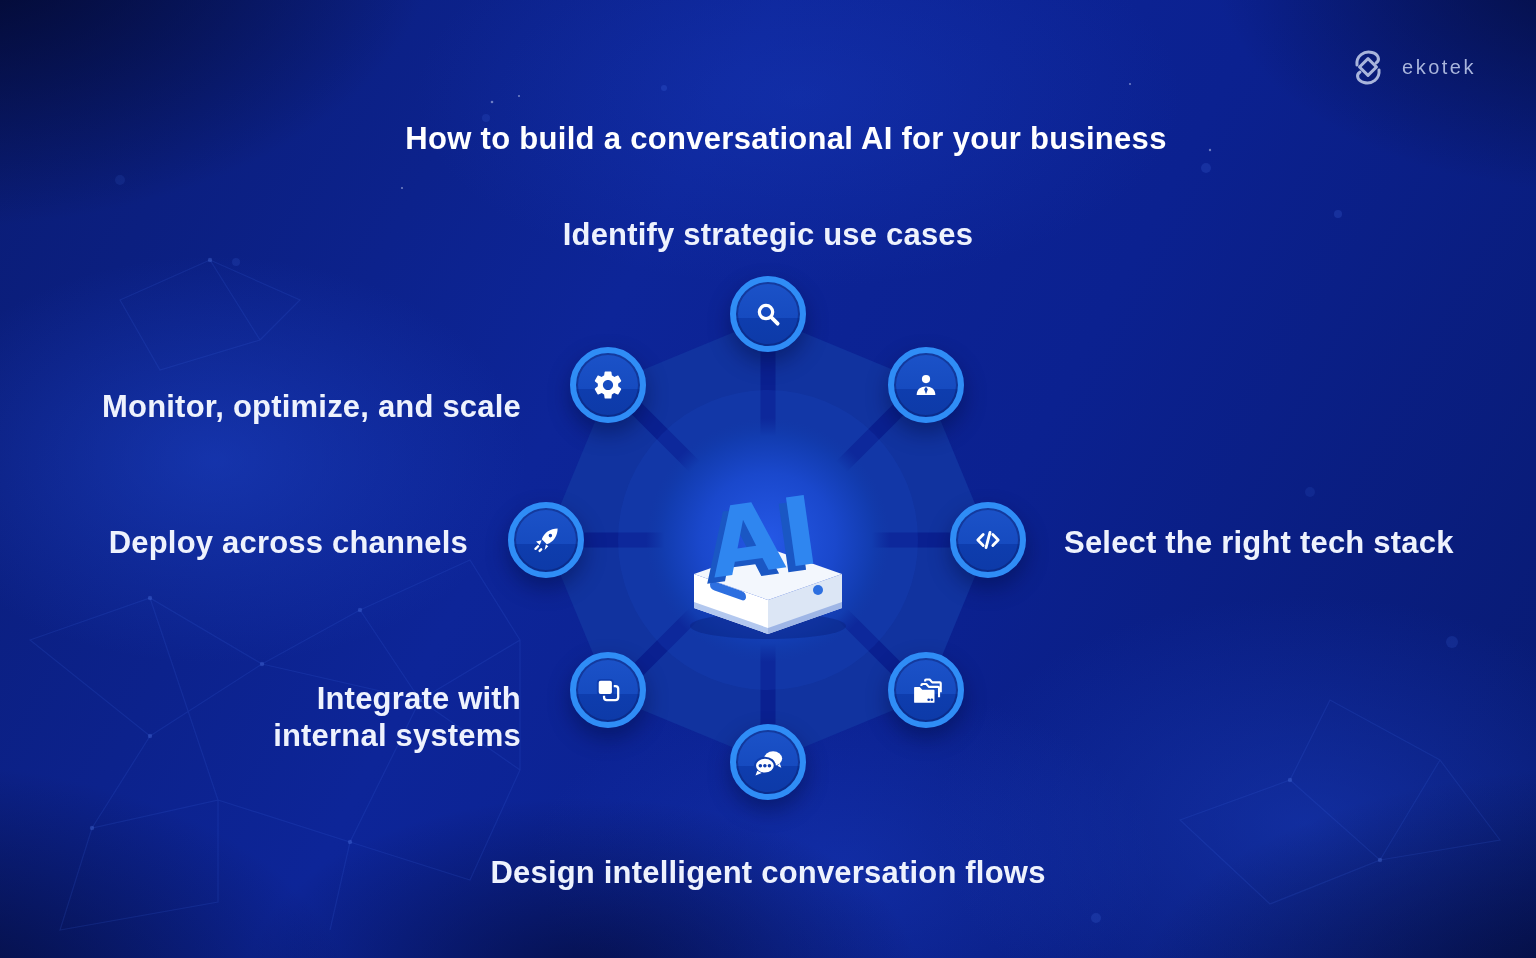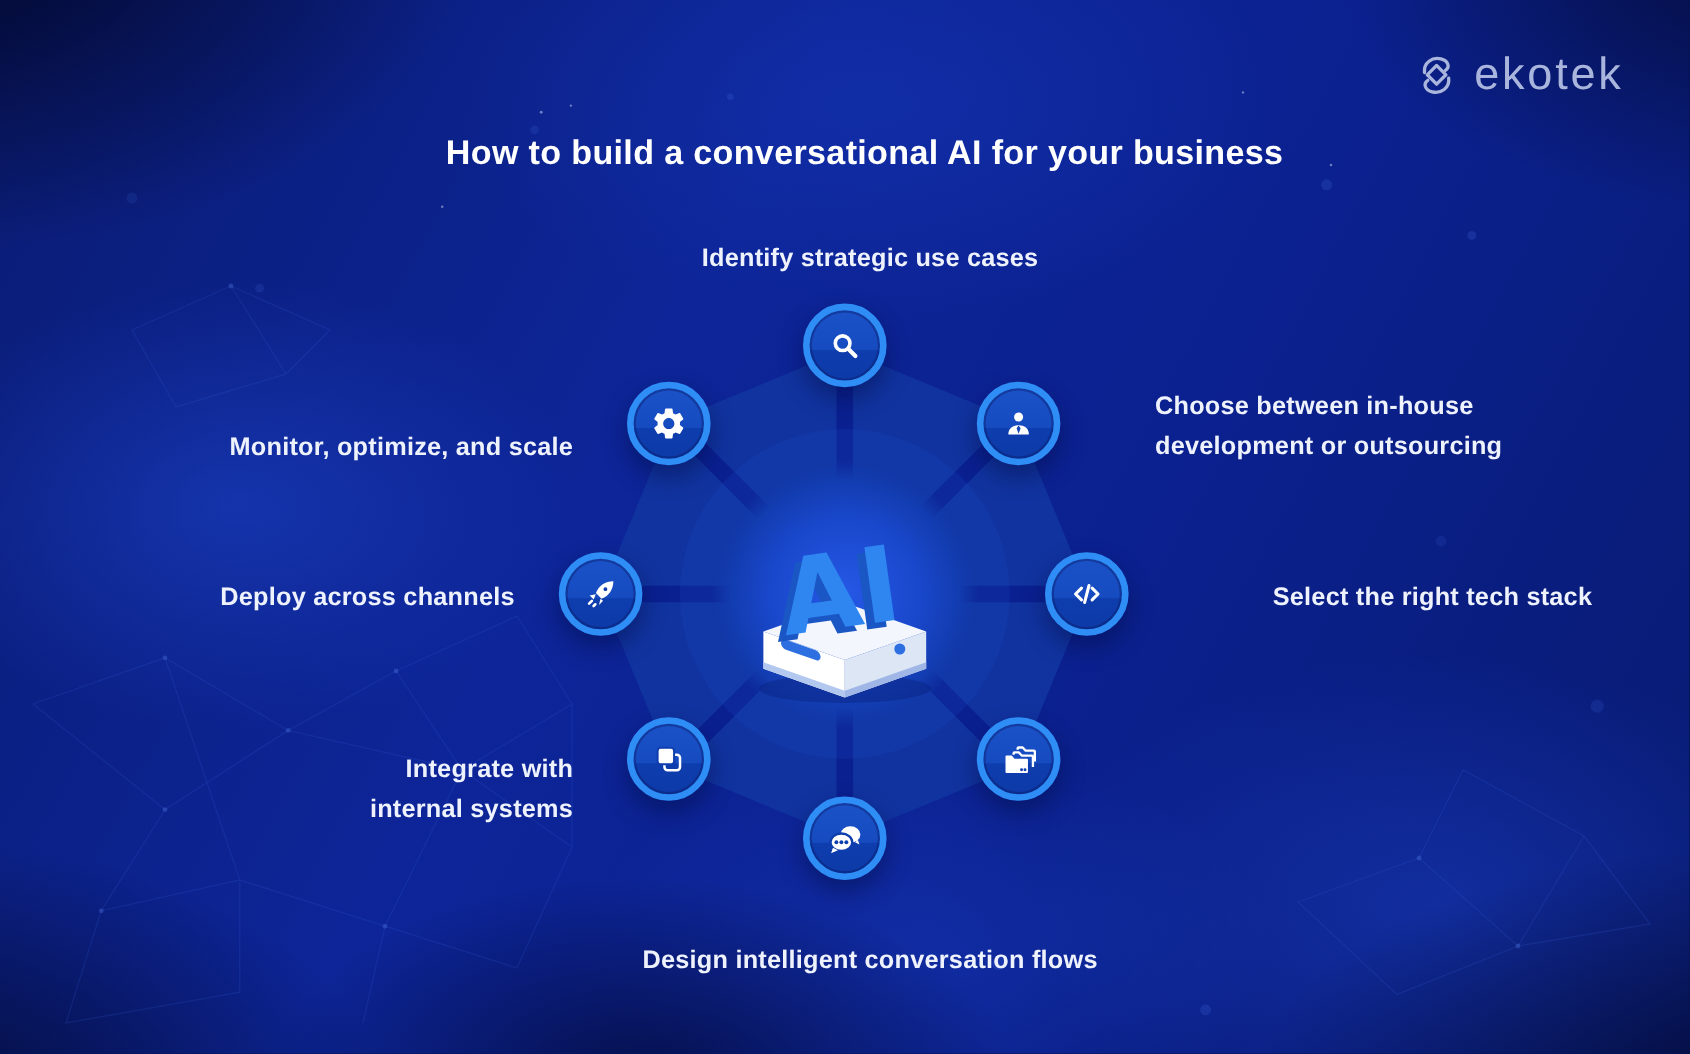--- a/index.html
+++ b/index.html
@@ -16,21 +16,21 @@
       radial-gradient(900px 420px at 106% 104%, rgba(3,8,44,.8), rgba(3,8,44,0) 55%),
       radial-gradient(560px 300px at 38% 102%, rgba(3,9,50,.7), rgba(3,9,50,0) 60%),
       radial-gradient(520px 340px at 14% 48%, rgba(30,70,205,.5), rgba(30,70,205,0) 60%),
       radial-gradient(620px 380px at 85% 86%, rgba(28,66,200,.45), rgba(28,66,200,0) 60%),
       radial-gradient(520px 300px at 55% 90%, rgba(26,62,195,.4), rgba(26,62,195,0) 60%),
       radial-gradient(640px 320px at 52% 10%, rgba(26,62,195,.35), rgba(26,62,195,0) 60%),
       linear-gradient(118deg, #0a1c74 0%, #0d2598 38%, #0b2190 62%, #081a70 100%);
   }
   .bg-decor { position:absolute; inset:0; width:100%; height:100%; z-index:0; pointer-events:none; }
   .logo { position:absolute; top:44px; right:60px; display:flex; align-items:center; gap:11px; z-index:3; }
-  .logo-text { color:#a9b5dc; font-size:41px; letter-spacing:2.5px; font-weight:500; }
+  .logo-text { color:#a9b5dc; font-size:20px; letter-spacing:2.5px; font-weight:500; }
   .title {
     position:absolute; left:0; right:0; top:121px; margin:0;
     text-align:center; color:#ffffff; font-size:31px; font-weight:bold; letter-spacing:.3px; z-index:3;padding-left:36px;
   }
   .wheel { position:absolute; left:488px; top:260px; z-index:1; }
   .ai-graphic { position:absolute; left:658px; top:430px; z-index:2; }
   .node {
     position:absolute; width:76px; height:76px; border-radius:50%;
     border:6px solid #2f8df6;
     background: linear-gradient(180deg,#1b52c8 0%,#164bc0 56%,#0e3dae 56.5%,#0d3aa8 100%);
@@ -41,26 +41,26 @@
   .node-identify  { left:730px; top:276px; }
   .node-choose    { left:888px; top:347px; }
   .node-tech      { left:950px; top:502px; }
   .node-training  { left:888px; top:652px; }
   .node-flows     { left:730px; top:724px; }
   .node-integrate { left:570px; top:652px; }
   .node-deploy    { left:508px; top:502px; }
   .node-monitor   { left:570px; top:347px; }
   .label {
     position:absolute; z-index:3;
-    color:#eef2fd; font-size:23px; font-weight:bold; line-height:37px;
-    white-space:pre-line; letter-spacing:.2px;padding-left:46px;
+    color:#eef2fd; font-size:31px; font-weight:bold; line-height:37px;
+    white-space:pre-line; letter-spacing:.2px;
   }
   .lbl-identify  { left:0; right:0; top:216px; text-align:center; }
   .lbl-choose    { left:1004px; top:350px; text-align:left; }
-  .lbl-tech      { left:1064px; top:524px; text-align:left;margin-left:47px; }
+  .lbl-tech      { left:1064px; top:524px; text-align:left; }
   .lbl-training  { left:1004px; top:654px; text-align:left; }
   .lbl-flows     { left:0; right:0; top:832px; text-align:center;margin-top:22px; }
   .lbl-integrate { right:1015px; top:680px; text-align:right; }
   .lbl-deploy    { right:1068px; top:524px; text-align:right; }
   .lbl-monitor   { right:1015px; top:388px; text-align:right; }
 </style>
 </head>
 <body>
 
 <div class="canvas">
@@ -231,22 +231,20 @@
     </svg>
   </div>
 
   <div class="node node-monitor">
     <svg class="glyph" viewBox="0 0 24 24">
       <path fill="#ffffff" fill-rule="evenodd" d="M19.14,12.94c0.04-0.3,0.06-0.61,0.06-0.94c0-0.32-0.02-0.64-0.07-0.94l2.03-1.58c0.18-0.14,0.23-0.41,0.12-0.61l-1.92-3.32c-0.12-0.22-0.37-0.29-0.59-0.22l-2.39,0.96c-0.5-0.38-1.03-0.7-1.62-0.94L14.4,2.81c-0.04-0.24-0.24-0.41-0.48-0.41h-3.84c-0.24,0-0.43,0.17-0.47,0.41L9.25,5.35C8.66,5.59,8.12,5.92,7.63,6.29L5.24,5.33c-0.22-0.08-0.47,0-0.59,0.22L2.74,8.87C2.62,9.08,2.66,9.34,2.86,9.48l2.03,1.58C4.84,11.36,4.8,11.69,4.8,12s0.02,0.64,0.07,0.94l-2.03,1.58c-0.18,0.14-0.23,0.41-0.12,0.61l1.92,3.32c0.12,0.22,0.37,0.29,0.59,0.22l2.39-0.96c0.5,0.38,1.03,0.7,1.62,0.94l0.36,2.54c0.05,0.24,0.24,0.41,0.48,0.41h3.84c0.24,0,0.44-0.17,0.47-0.41l0.36-2.54c0.59-0.24,1.13-0.56,1.62-0.94l2.39,0.96c0.22,0.08,0.47,0,0.59-0.22l1.92-3.32c0.12-0.22,0.07-0.47-0.12-0.61L19.14,12.94z M12,15.6c-1.98,0-3.6-1.62-3.6-3.6s1.62-3.6,3.6-3.6s3.6,1.62,3.6,3.6S13.98,15.6,12,15.6z"></path>
     </svg>
   </div>
 
   <div class="label lbl-identify">Identify strategic use cases</div>
-  <div class="label lbl-choose">Choose between in-house
-development or outsourcing</div>
   <div class="label lbl-tech">Select the right tech stack</div>
   <div class="label lbl-flows">Design intelligent conversation flows</div>
   <div class="label lbl-integrate">Integrate with
 internal systems</div>
   <div class="label lbl-deploy">Deploy across channels</div>
   <div class="label lbl-monitor">Monitor, optimize, and scale</div>
 
 </div>
 
 </body></html>

